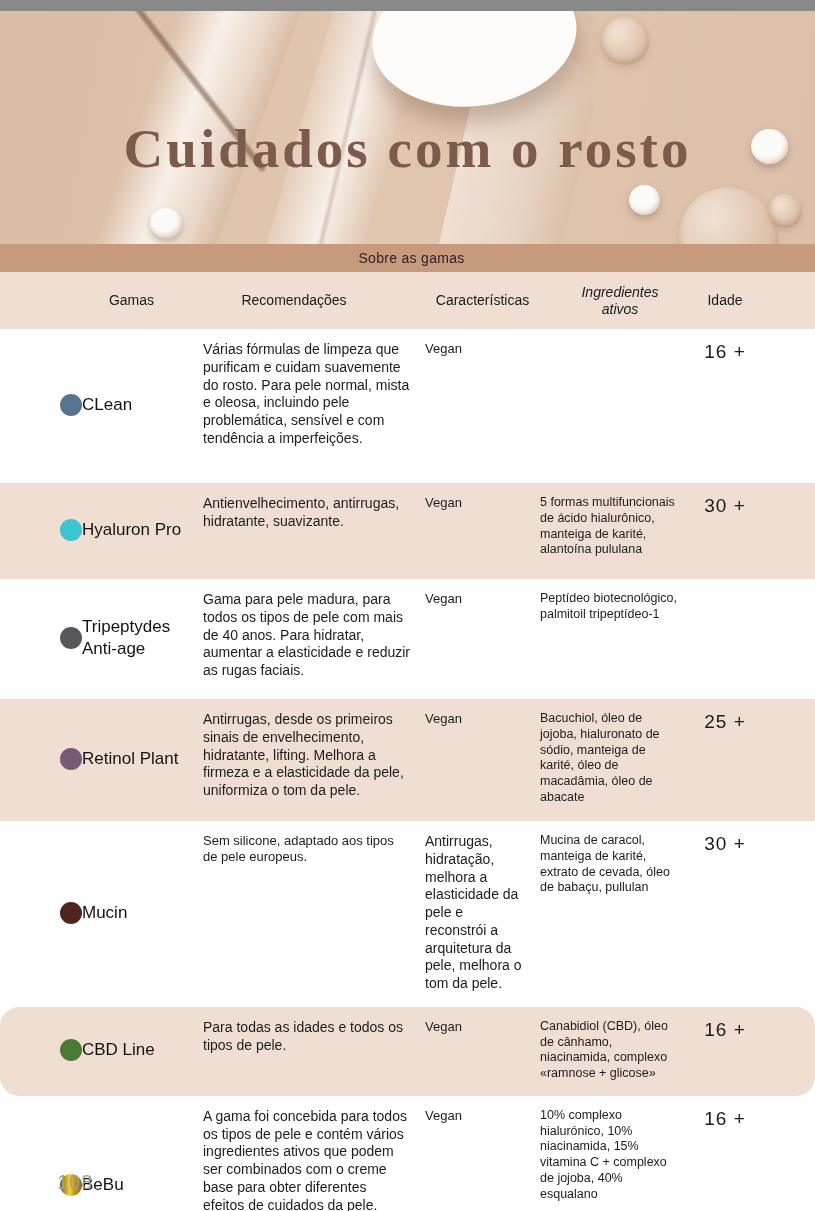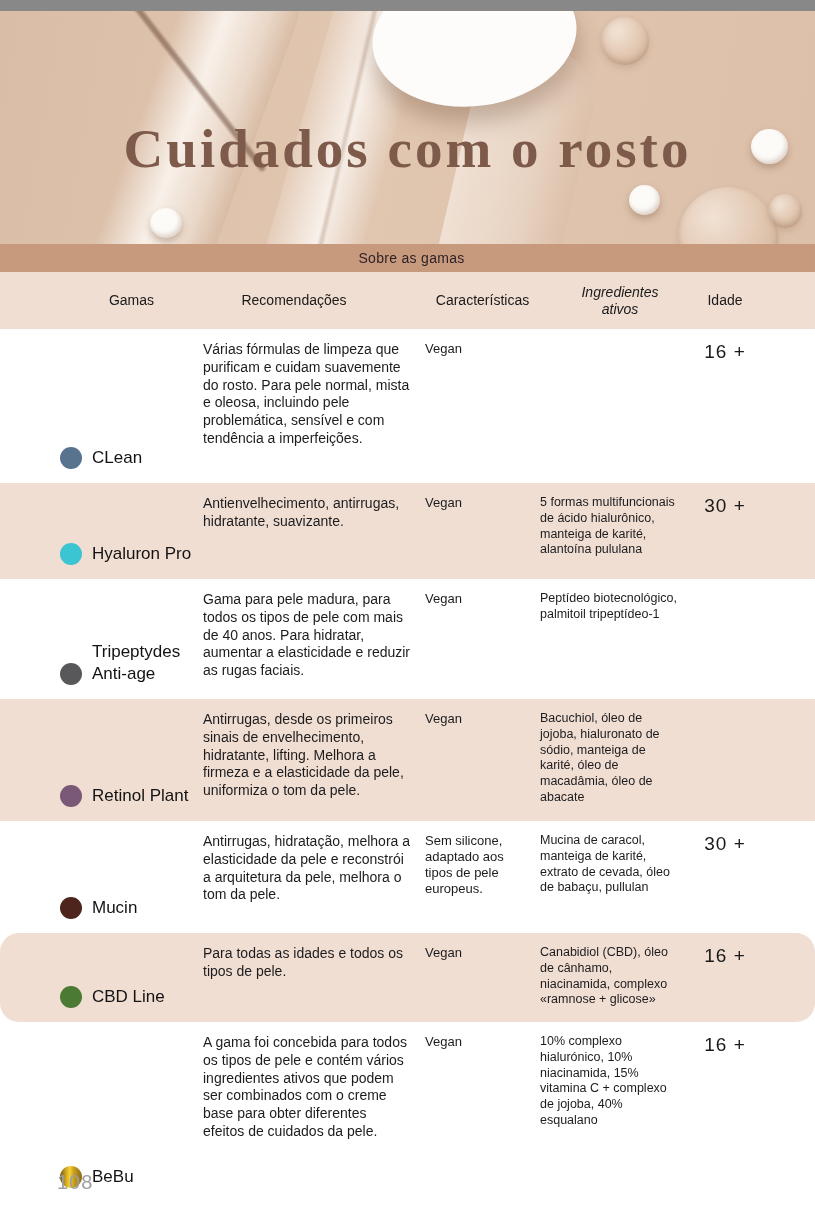--- a/index.html
+++ b/index.html
@@ -59,21 +59,21 @@
   }
   .thead {
     background: #f1ded3; min-height: 57px; align-items: center;
     font-size: 14px; color: #1a1a1a;
   }
   .th { text-align: center; line-height: 1.15; }
   .th-reco { padding-right: 40px; }
   .th-ingr { padding: 0 30px; font-style: italic; }
   .row { padding-top: 12px; padding-bottom: 14px; }
   .row.tinted { background: #f1ded3; }
-  .cell-gama { display: flex; gap: 10px; align-items: flex-end; }
+  .cell-gama { display: flex; align-items: center; }
   .dot { width: 22px; height: 22px; border-radius: 50%; flex-shrink: 0; margin-top: 0px; }
   .gama-label { font-size: 17px; font-weight: 500; color: #131313; line-height: 1.3; max-width: 100px; }
   .cell-reco { font-size: 14px; line-height: 1.27; padding-right: 14px; }
   .cell-cara { font-size: 13px; line-height: 1.24; padding-right: 16px; }
   .cell-ingr { font-size: 12.5px; line-height: 1.26; padding-right: 22px; }
   .cell-idade { font-size: 19px; color: #1a1a1a; text-align: center; letter-spacing: 1px; }
   
   .page-number {
     position: absolute; left: 57px; bottom: 28px;
     font-size: 20px; color: #9e9e9e; letter-spacing: 1px;
@@ -146,29 +146,30 @@
   </div>
 
   <div class="grid-row row tinted" style="min-height: 122px;">
     <div class="cell cell-gama">
       <span class="dot" style="background: rgb(122, 88, 119);"></span>
       <span class="gama-label">Retinol Plant</span>
     </div>
     <div class="cell cell-reco">Antirrugas, desde os primeiros sinais de envelhecimento, hidratante, lifting. Melhora a firmeza e a elasticidade da pele, uniformiza o tom da pele.</div>
     <div class="cell cell-cara">Vegan</div>
     <div class="cell cell-ingr">Bacuchiol, óleo de jojoba, hialuronato de sódio, manteiga de karité, óleo de macadâmia, óleo de abacate</div>
+    <div class="cell cell-idade">25 +</div>
   </div>
 
   <div class="grid-row row" style="min-height: 112px;">
     <div class="cell cell-gama">
       <span class="dot" style="background: rgb(78, 37, 29);"></span>
       <span class="gama-label">Mucin</span>
     </div>
+    <div class="cell cell-cara">Sem silicone, adaptado aos tipos de pele europeus.</div>
     <div class="cell cell-reco">Antirrugas, hidratação, melhora a elasticidade da pele e reconstrói a arquitetura da pele, melhora o tom da pele.</div>
-    <div class="cell cell-cara">Sem silicone, adaptado aos tipos de pele europeus.</div>
     <div class="cell cell-ingr">Mucina de caracol, manteiga de karité, extrato de cevada, óleo de babaçu, pullulan</div>
     <div class="cell cell-idade">30 +</div>
   </div>
 
   <div class="grid-row row tinted" style="min-height: 86px; border-radius: 19px;">
     <div class="cell cell-gama">
       <span class="dot" style="background: rgb(74, 122, 52);"></span>
       <span class="gama-label">CBD Line</span>
     </div>
     <div class="cell cell-reco">Para todas as idades e todos os tipos de pele.</div>

